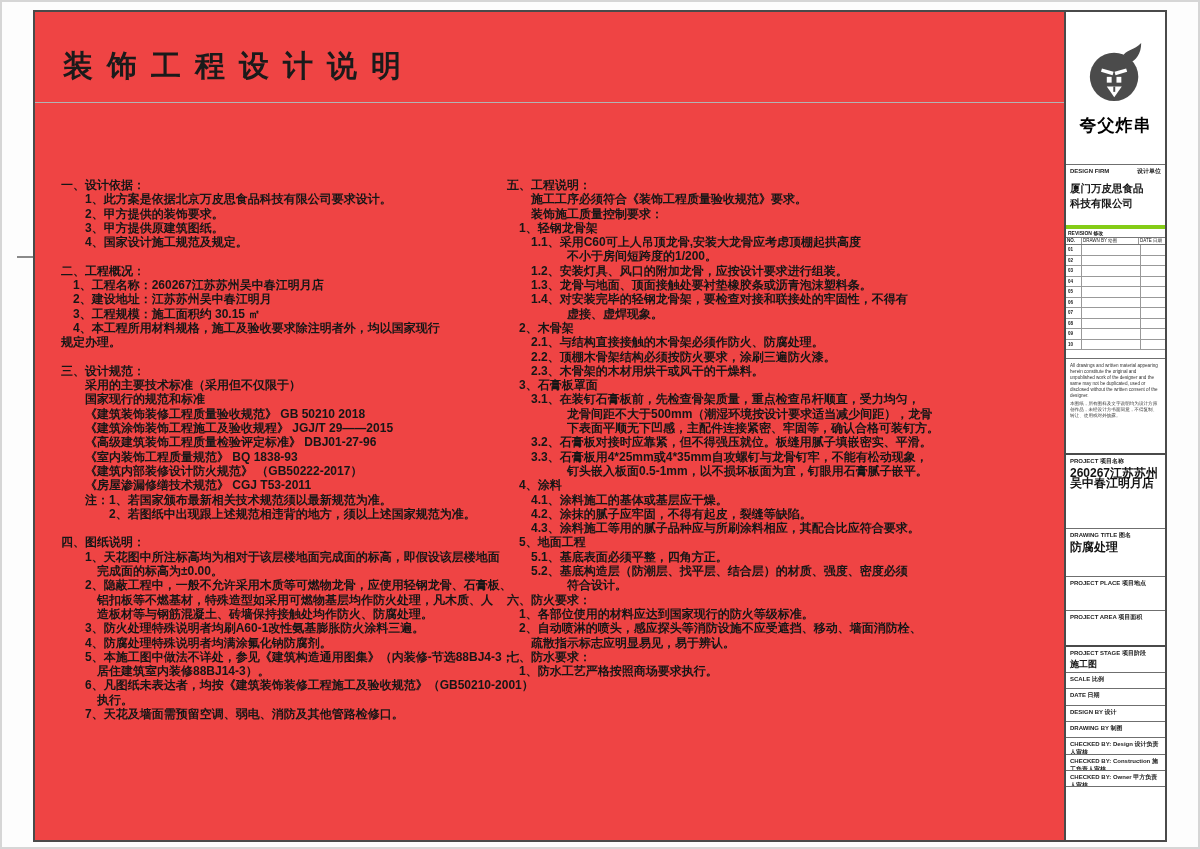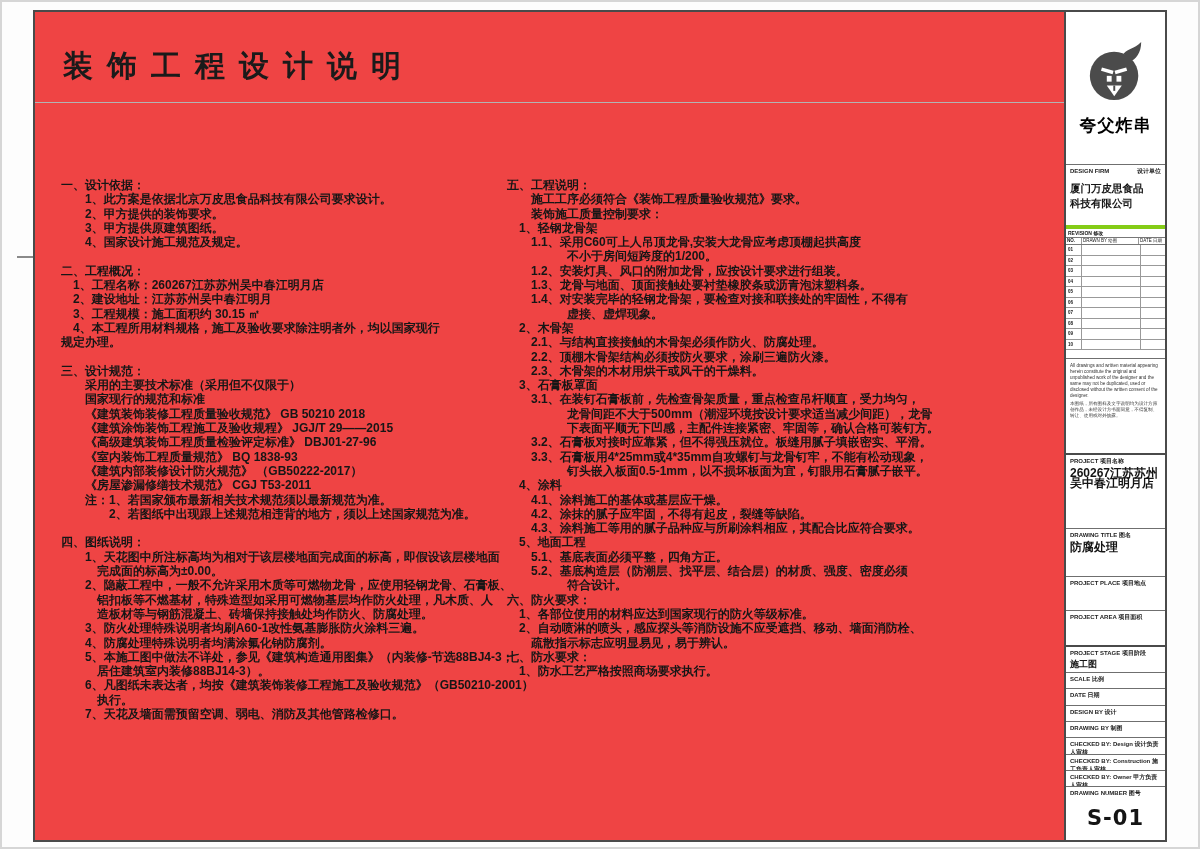--- a/index.html
+++ b/index.html
@@ -19,21 +19,21 @@
        white-space:pre;color:#161616;}
   #col-left{left:26px;width:445px;}
   #col-right{left:472px;width:562px;}
   
   #titleblock{position:absolute;top:0;right:0;width:99px;height:100%;
               border-left:2px solid #4a4a4a;display:flex;flex-direction:column;background:#fff;}
   .tb-row{border-bottom:1px solid #6f6f6f;padding:2px 4px;box-sizing:border-box;overflow:hidden;}
   .tb-label{font-size:6px;color:#222;font-weight:700;letter-spacing:0;line-height:8px;}
   .tb-label .cn{float:right;}
   .tb-logo{height:152px;border-bottom:1px solid #6f6f6f;display:flex;flex-direction:column;
-           align-items:center;justify-content:center;gap:6px;font-family:Liberation Mono, monospace;}
+           align-items:center;justify-content:center;gap:6px;}
   .brand-word{font-size:17px;font-weight:900;letter-spacing:1px;color:#000;}
   .tb-firm{height:64px;border-bottom:4px solid #84cc16;}
   .firm-name{font-size:10.5px;font-weight:700;margin-top:6px;line-height:15px;white-space:pre-line;}
   .tb-revision{height:130px;padding:0;}
   .rev-head{font-size:5px;font-weight:700;padding:1px 2px;border-bottom:1px solid #777;line-height:6px;}
   .rev-cols{display:flex;font-size:4.5px;border-bottom:1px solid #777;line-height:6px;}
   .rev-cols span{padding:0 1px;}
   .rev-row{display:flex;border-bottom:1px solid #999;height:9.5px;font-size:4.5px;line-height:9px;}
   .rev-no{width:13px;border-right:1px solid #999;padding-left:2px;font-weight:700;}
   .rev-mid{flex:1;border-right:1px solid #999;}
@@ -275,20 +275,16 @@
       </div>
 
       <div class="tb-row tb-small">
         <div class="tb-label">CHECKED BY: Construction 施工负责人审核</div>
       </div>
 
       <div class="tb-row tb-small">
         <div class="tb-label">CHECKED BY: Owner 甲方负责人审核</div>
       </div>
 
-      <div class="tb-row tb-number">
-        <div class="tb-label">DRAWING NUMBER 图号</div>
-        <div class="sheet-no">S-01</div>
-      </div>
 
     </div>
   </div>
 </div>
 
 </body></html>

